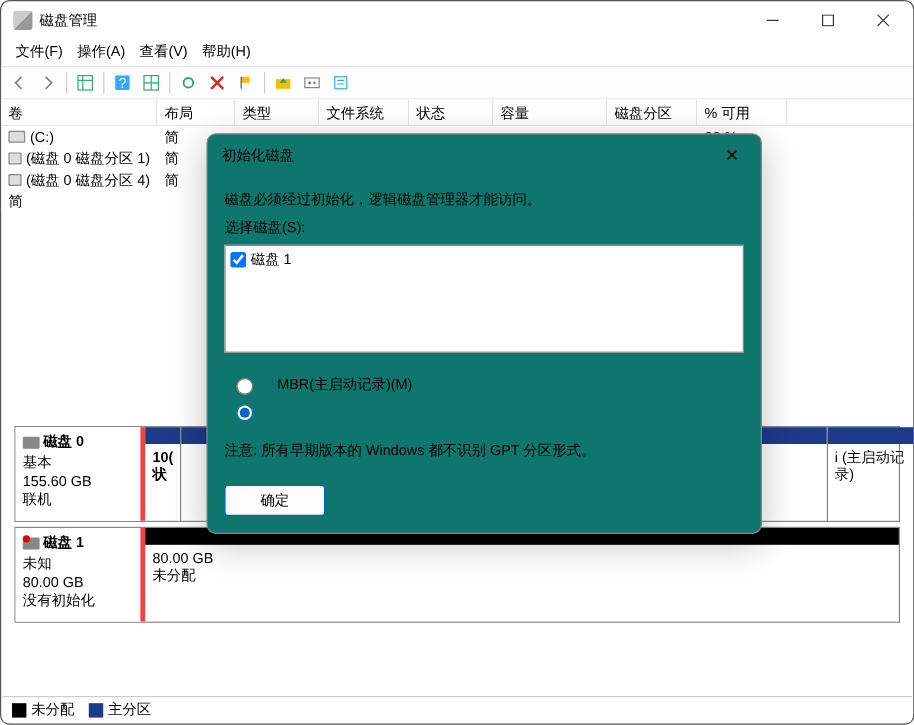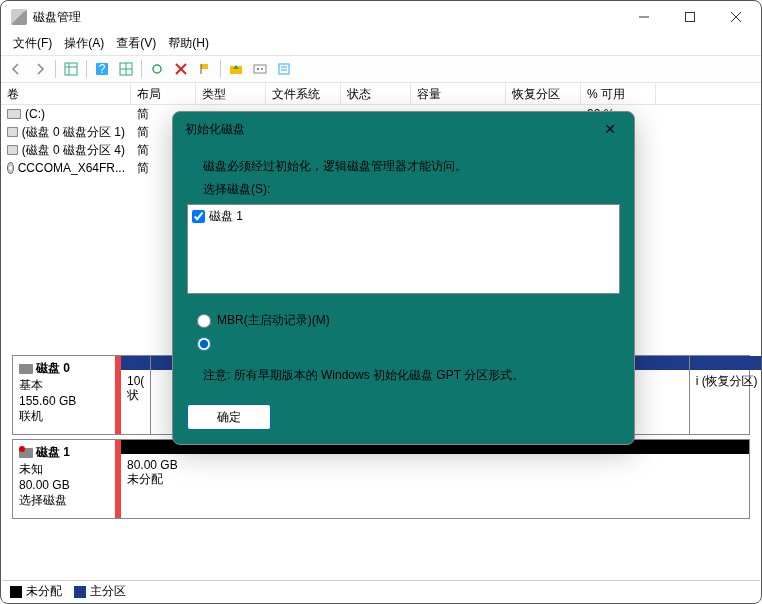--- a/index.html
+++ b/index.html
@@ -18,41 +18,41 @@
 .listhdr{height:22px;display:flex;background:#fff;border-bottom:1px solid #e5e5e5}
 .lh{border-right:1px solid #e5e5e5;padding:3px 6px;font-size:12px;background:#fff}
 .listbody{background:#fff}
 .lrow{height:18px;display:flex;align-items:center}
 .lc{padding:1px 6px;overflow:hidden;white-space:nowrap;display:flex;align-items:center;gap:4px}
 .volicn{width:14px;height:10px;background:#888;border-radius:1px;display:inline-block;position:relative}
 .volicn::before{content:"";position:absolute;inset:1px;background:#ddd;border-radius:1px}
 .cdicn{width:12px;height:12px;border:1px solid #666;border-radius:50%;display:inline-block;background:radial-gradient(circle,#fff 30%,#ccc 31%)}
 .graphical{position:absolute;left:1px;right:1px;top:350px}
 .diskblock{display:flex;border:1px solid #888;margin:4px 10px 4px 10px;height:80px}
-.diskinfo{width:108px;border-right:6px solid #ef4444;padding:4px 6px;background:#fff;position:relative}
+.diskinfo{width:108px;border-right:4px solid #ef4444;padding:4px 6px;background:#fff;position:relative}
 .diskinfo .dicn{width:14px;height:10px;background:#888;display:inline-block;border-radius:1px;margin-right:3px;vertical-align:middle}
 .diskinfo .dicn.red::after{content:"";position:absolute;left:6px;top:6px;width:6px;height:6px;background:#d00;border-radius:50%}
 .diskparts{flex:1;display:flex}
 .part{border-left:0;position:relative;padding:4px 6px}
 .part+.part{border-left:1px solid #888}
 .partbar{position:absolute;top:0;left:0;right:0;height:14px}
 .partbar.blue{background:#1e3a8a}
 .partbar.black{background:#000}
 .partbody{margin-top:14px;font-size:11px;line-height:14px}
 .legend{position:absolute;bottom:1px;left:1px;right:1px;height:22px;border-top:1px solid #ccc;display:flex;align-items:center;padding:0 8px;gap:12px;background:#fff}
 .lg{display:flex;align-items:center;gap:4px}
 .lgbox{width:12px;height:12px}
 .dialog{position:absolute;left:171px;top:110px;width:463px;background:#0f766e;border:1px solid #888;border-radius:8px;box-shadow:0 8px 30px rgba(0,0,0,.25)}
 .dlg-title{height:34px;display:flex;align-items:center;padding:0 12px;font-size:12px}
 .dlg-close{margin-left:auto;font-size:14px;width:24px;text-align:center}
 .dlg-body{padding:6px 14px 14px}
-.dlg-body p{margin:6px 16px}
+.dlg-body p{margin:6px 0}
 .disklist{border:1px solid #888;height:90px;margin:4px 0 14px;padding:2px;overflow:auto;background:#fff}
 .diskitem{display:flex;align-items:center;gap:4px;padding:1px 2px}
-.radio-row{display:flex;align-items:center;gap:6px;padding:4px 0 4px 10px}
+.radio-row{display:flex;align-items:flex-end;gap:20px;padding:4px 0 4px 10px}
 input[type=radio]{width:14px;height:14px;accent-color:#0067c0}
 input[type=checkbox]{width:13px;height:13px}
 .dlg-btns{display:flex;justify-content:space-between;gap:10px;margin-top:20px}
 .dlg-btn{min-width:84px;height:26px;border:1px solid #888;background:#fdfdfd;border-radius:3px;font-size:12px}
 .dlg-btn.primary{border-color:#0067c0}
 .c0{width:130px}.c1{width:65px}.c2{width:70px}.c3{width:75px}.c4{width:70px}.c5{width:95px}.c6{width:75px}.c7{width:75px}
 </style>
 </head>
 <body>
 
@@ -160,21 +160,21 @@
     </div>
 </div>
 
 <div class="listhdr">
   <div class="lh c0">卷</div>
   <div class="lh c1">布局</div>
   <div class="lh c2">类型</div>
   <div class="lh c3">文件系统</div>
   <div class="lh c4">状态</div>
   <div class="lh c5">容量</div>
-  <div class="lh c6">恢复分区</div>
+  <div class="lh c6">磁盘分区</div>
   <div class="lh c7">% 可用</div>
 </div>
 
 <div class="listbody" id="volrows">
     <div class="lrow">
       <div class="lc c0">
         <span class="volicn"></span>
         <span>(C:)</span>
       </div>
       <div class="lc c1">简</div>
@@ -205,72 +205,68 @@
       </div>
       <div class="lc c1">简</div>
       <div class="lc c2"></div>
       <div class="lc c3"></div>
       <div class="lc c4"></div>
       <div class="lc c5"></div>
       <div class="lc c6"></div>
       <div class="lc c7">100 %</div>
     </div>
     <div class="lrow">
-      <div class="lc c0">
-        <span class="cdicn"></span>
-        <span>CCCOMA_X64FR...</span>
-      </div>
       <div class="lc c1">简</div>
       <div class="lc c2"></div>
       <div class="lc c3"></div>
       <div class="lc c4"></div>
       <div class="lc c5"></div>
       <div class="lc c6"></div>
       <div class="lc c7"></div>
     </div>
   </div>
 
 <div class="graphical" id="diskgraph">
     <div class="diskblock">
       <div class="diskinfo">
         <div><span class="dicn"></span><b>磁盘 0</b></div>
         <div>基本</div>
         <div>155.60 GB</div>
         <div>联机</div>
       </div>
       <div class="diskparts">
-        <div class="part" style="flex: 0 0 1.71429%;">
+        <div class="part" style="flex: 0 0 1.71429%; font-weight: bold;">
           <div class="partbar blue"></div>
           <div class="partbody">
             <div>10(</div>
             <div>状</div>
           </div>
         </div>
         <div class="part" style="flex: 0 0 85.7143%;">
           <div class="partbar blue"></div>
           <div class="partbody">
             <div></div>
             <div></div>
           </div>
         </div>
         <div class="part" style="flex: 0 0 12.8571%;">
           <div class="partbar blue"></div>
           <div class="partbody">
             <div></div>
-            <div>i (恢复分区)</div>
+            <div>i (主启动记录)</div>
           </div>
         </div>
       </div>
     </div>
     <div class="diskblock">
       <div class="diskinfo">
         <div><span class="dicn red"></span><b>磁盘 1</b></div>
         <div>未知</div>
         <div>80.00 GB</div>
-        <div>选择磁盘</div>
+        <div>没有初始化</div>
       </div>
       <div class="diskparts">
         <div class="part" style="flex: 0 0 100%;">
           <div class="partbar black"></div>
           <div class="partbody">
             <div>80.00 GB</div>
             <div>未分配</div>
           </div>
         </div>
       </div>
@@ -302,18 +298,18 @@
         <span>磁盘 1</span>
       </label>
     </div>
     <label class="radio-row">
       <input type="radio" name="ps" style="">
       <span>MBR(主启动记录)(M)</span>
     </label>
     <label class="radio-row">
       <input type="radio" name="ps" checked="" style="">
     </label>
-    <p style="margin-top:12px">注意: 所有早期版本的 Windows 初始化磁盘 GPT 分区形式。</p>
+    <p style="margin-top:12px">注意: 所有早期版本的 Windows 都不识别 GPT 分区形式。</p>
     <div class="dlg-btns">
       <button class="dlg-btn primary">确定</button>
     </div>
   </div>
 </div>
 
 </body></html>

